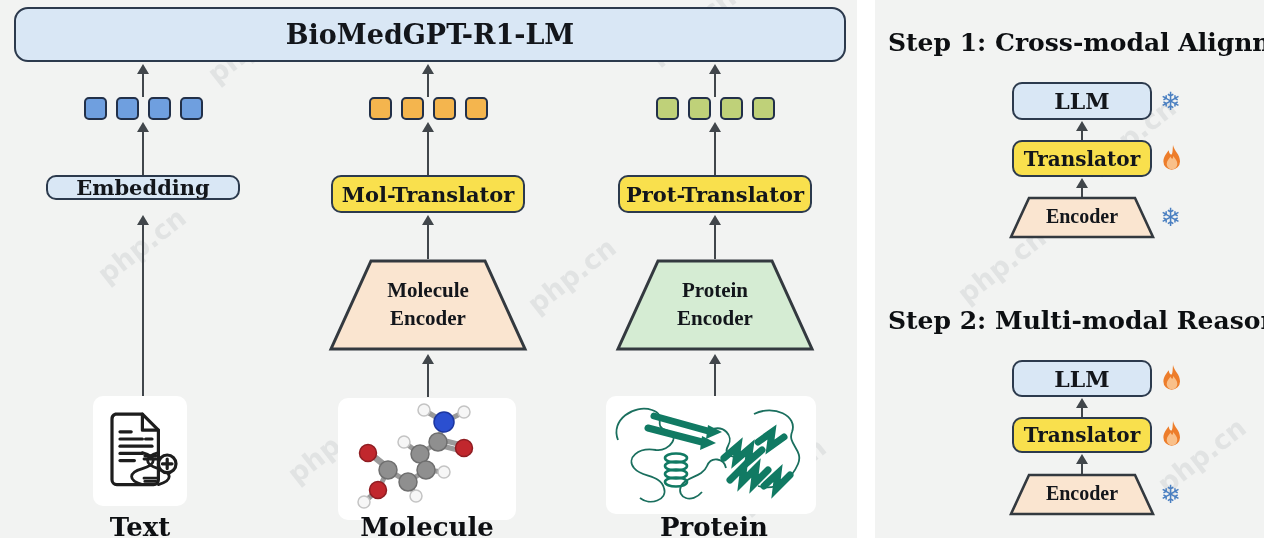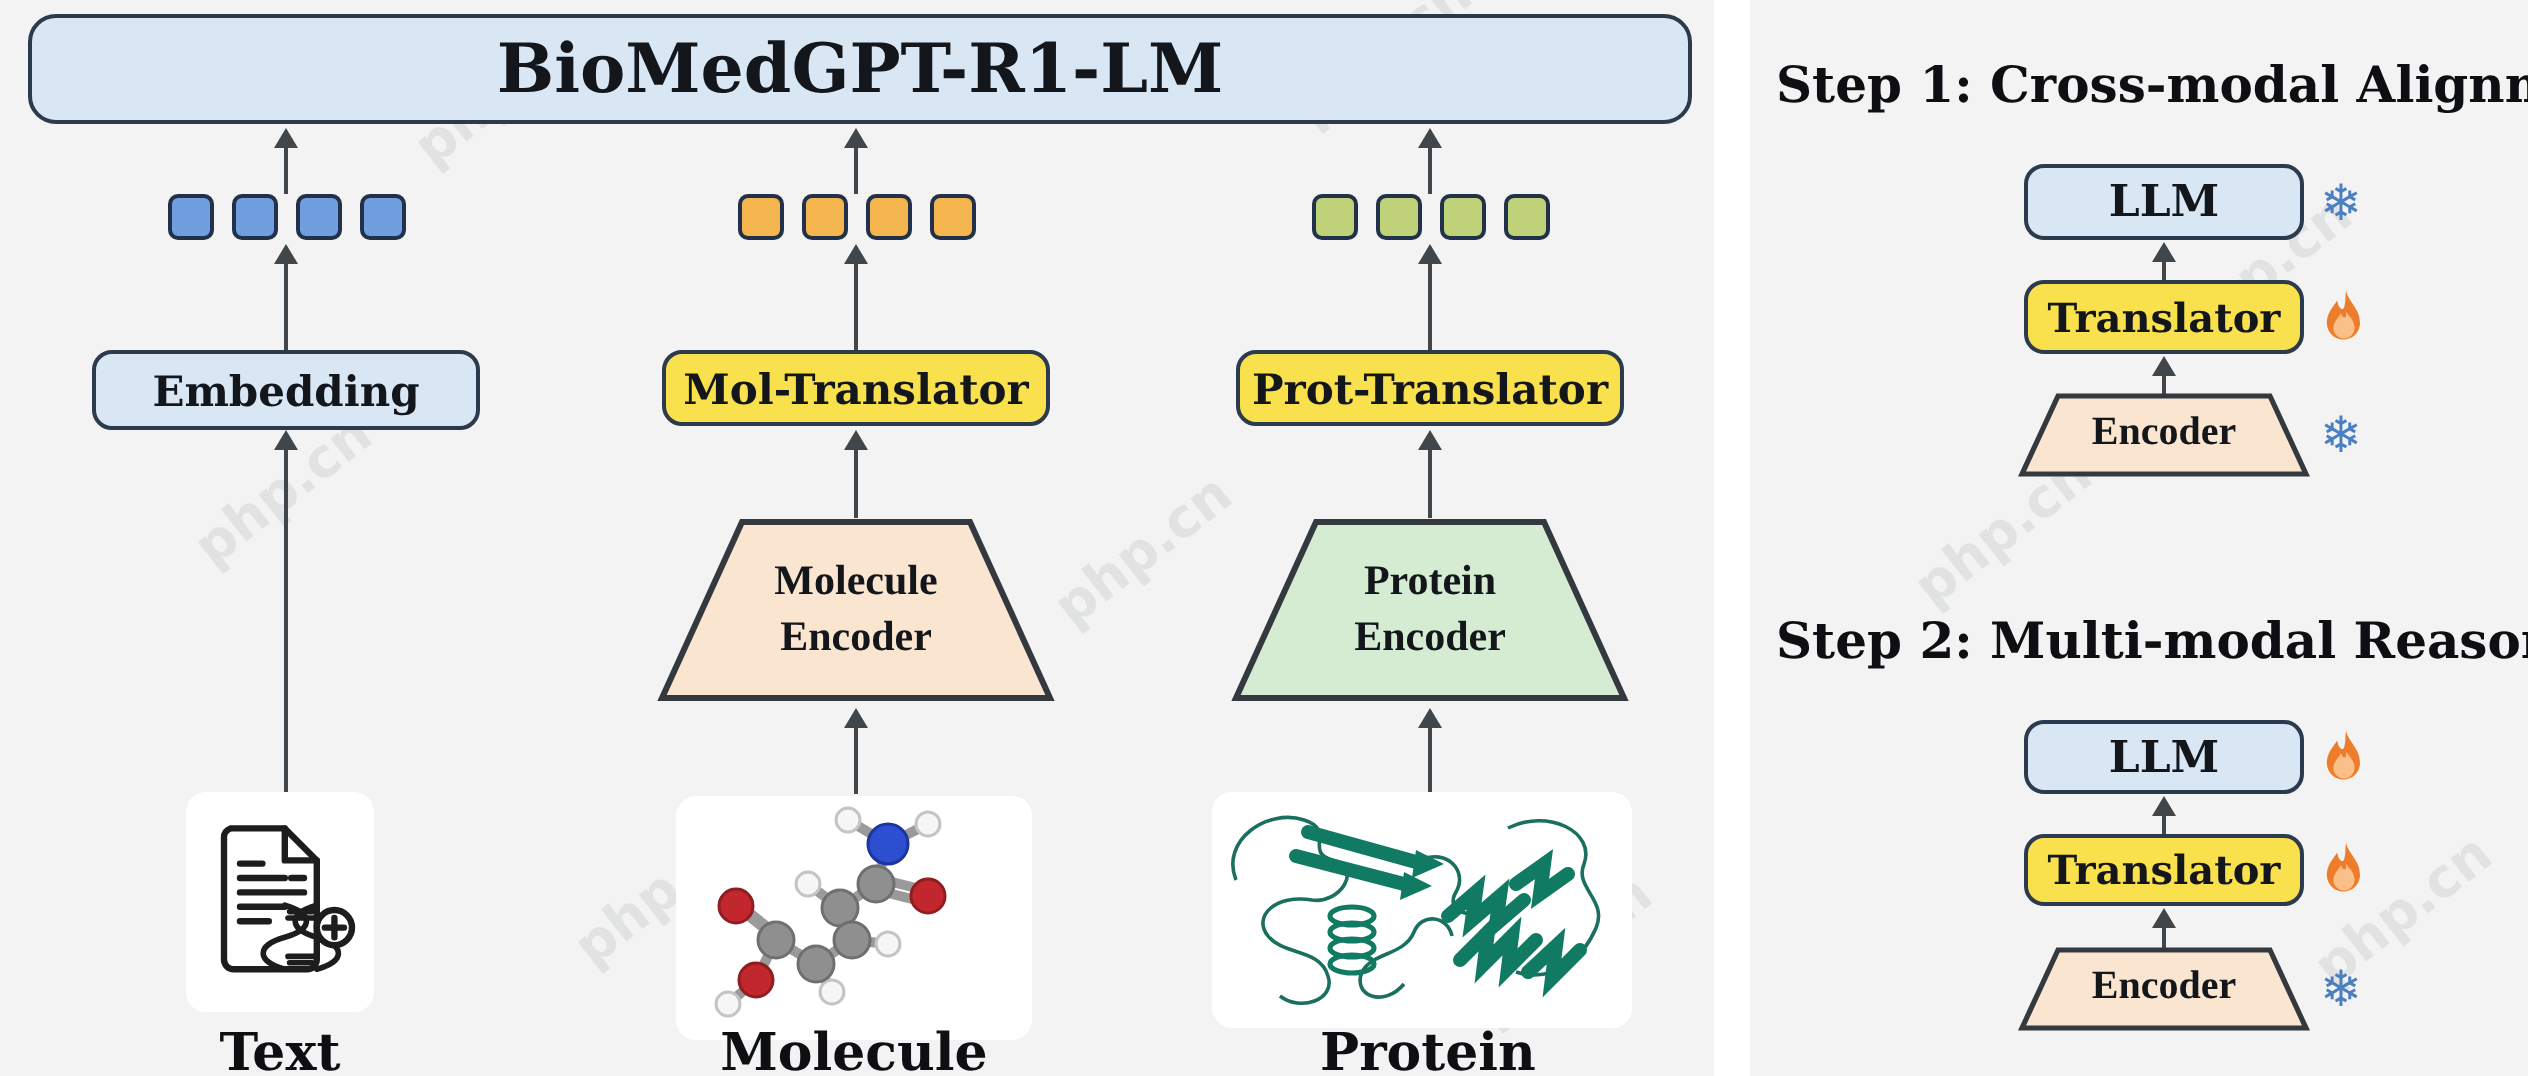--- a/index.html
+++ b/index.html
@@ -57,21 +57,21 @@
 <span class="wm" style="left:1080px;top:120px">php.cn</span>
 <span class="wm" style="left:90px;top:230px">php.cn</span>
 <span class="wm" style="left:520px;top:260px">php.cn</span>
 <span class="wm" style="left:950px;top:250px">php.cn</span>
 <span class="wm" style="left:280px;top:430px">php.cn</span>
 <span class="wm" style="left:730px;top:460px">php.cn</span>
 <span class="wm" style="left:1150px;top:440px">php.cn</span>
 
 <div class="divider"></div>
 
-<div class="box fill-blue" style="left:14px;top:7px;width:832px;height:55px;border-radius:14px;font-size:34px;">
+<div class="box fill-blue" style="left:14px;top:7px;width:832px;height:55px;border-radius:14px;font-size:27px;">
   <span>BioMedGPT-R1-LM</span>
 </div>
 
 <div class="ah" style="left:137px;top:64px"></div>
 <div class="conn" style="left:141.5px;top:72px;height:25px"></div>
 <div class="ah" style="left:422px;top:64px"></div>
 <div class="conn" style="left:426.5px;top:72px;height:25px"></div>
 <div class="ah" style="left:709px;top:64px"></div>
 <div class="conn" style="left:713.5px;top:72px;height:25px"></div>
 
@@ -94,21 +94,21 @@
   <div class="tok tok-green"></div>
 </div>
 
 <div class="ah" style="left:137px;top:122px"></div>
 <div class="conn" style="left:141.5px;top:130px;height:45px"></div>
 <div class="ah" style="left:422px;top:122px"></div>
 <div class="conn" style="left:426.5px;top:130px;height:45px"></div>
 <div class="ah" style="left:709px;top:122px"></div>
 <div class="conn" style="left:713.5px;top:130px;height:45px"></div>
 
-<div class="box fill-blue" style="left:46px;top:175px;width:194px;height:40px;font-size:21px;">
+<div class="box fill-blue" style="left:46px;top:175px;width:194px;height:25px;font-size:21px;">
   <span>Embedding</span>
 </div>
 <div class="box fill-yellow" style="left:331px;top:175px;width:194px;height:38px;font-size:21px;">
   <span>Mol-Translator</span>
 </div>
 <div class="box fill-yellow" style="left:618px;top:175px;width:194px;height:38px;font-size:21px;">
   <span>Prot-Translator</span>
 </div>
 
 <div class="ah" style="left:137px;top:215px"></div>

